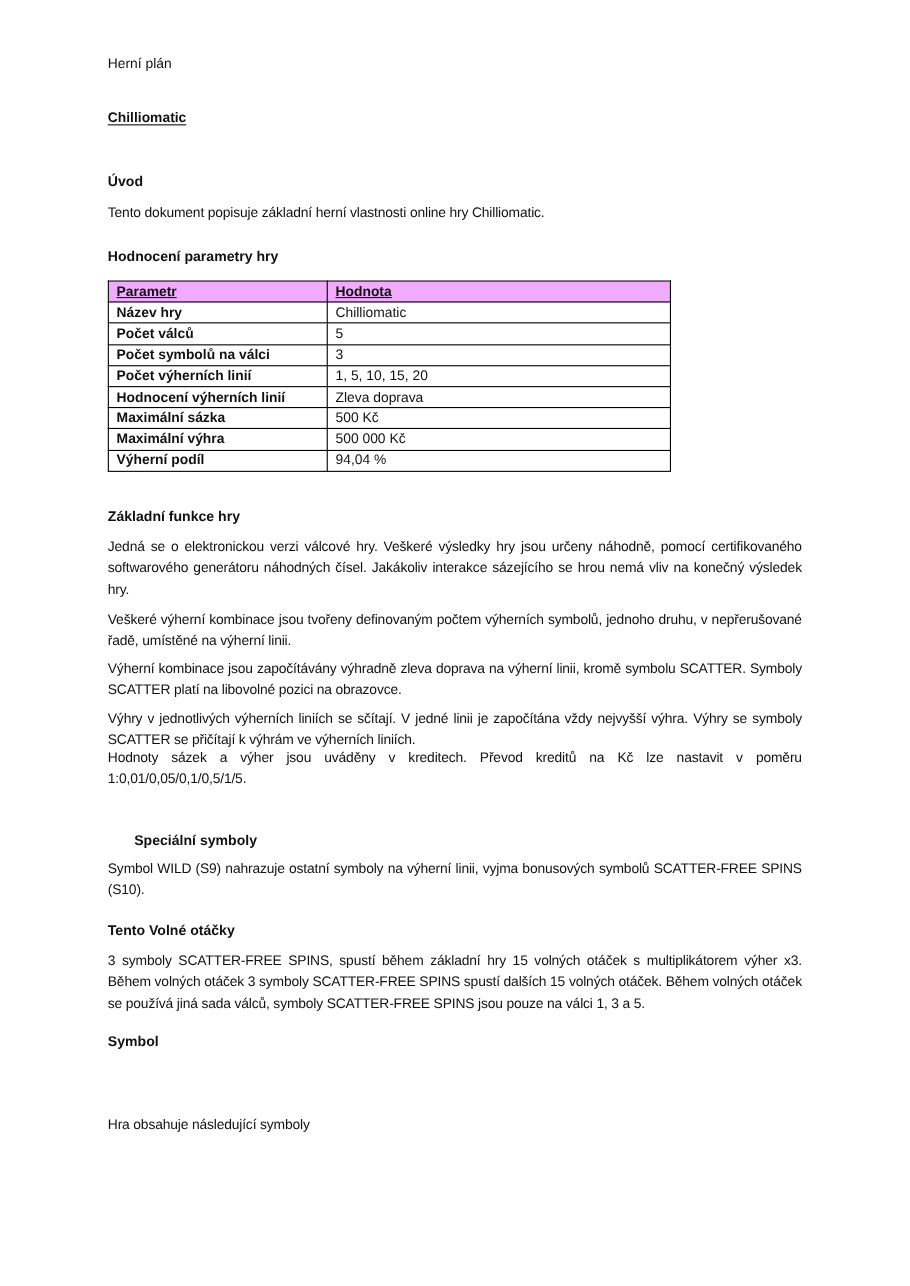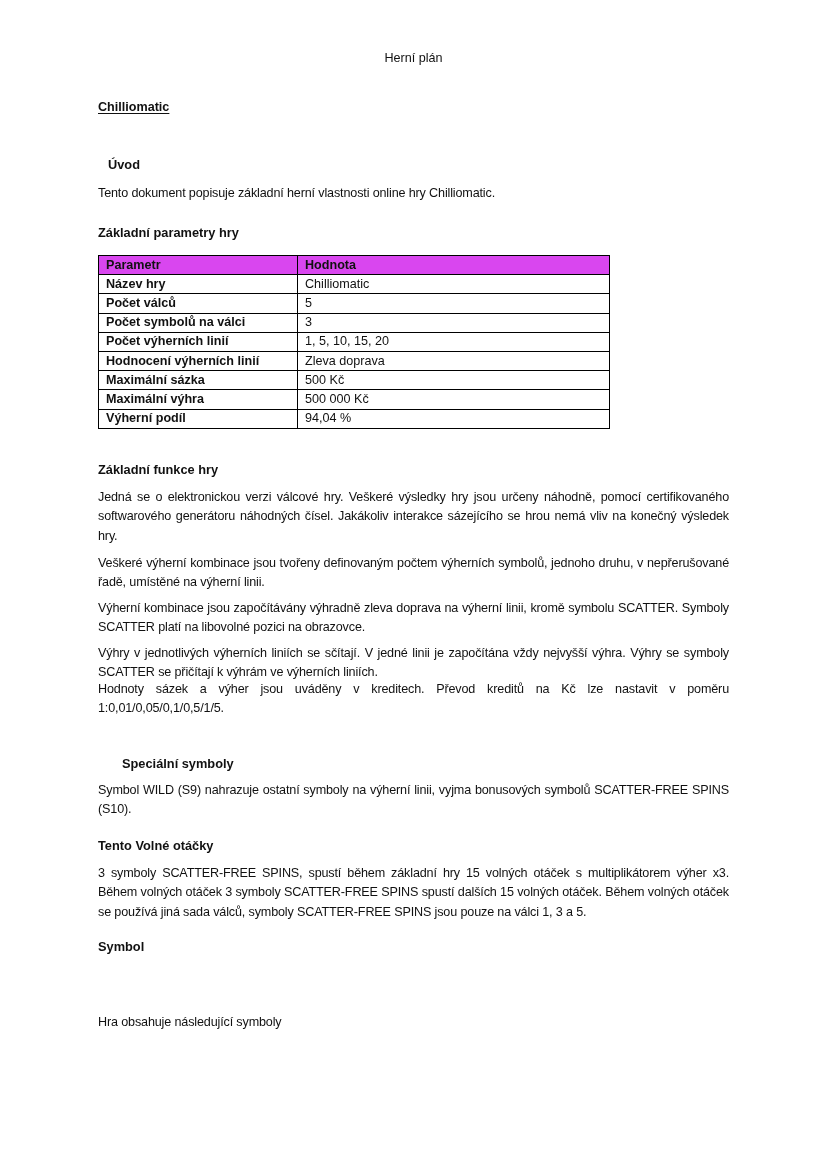--- a/index.html
+++ b/index.html
@@ -14,37 +14,37 @@
   .title-u { font-weight: bold; text-decoration: underline; text-underline-offset: 2px; }
   p.para { line-height: 19.4px; text-align: justify; letter-spacing: -0.15px; }
   table.params {
     position: absolute; left: 0; top: 255px; width: 512px;
     border-collapse: collapse; font-size: 12.6px;
   }
   table.params td, table.params th {
     border: 1.3px solid #000; height: 18.2px; padding: 0 0 0 7px;
     text-align: left; vertical-align: middle; line-height: 17px;
   }
-  table.params th { background: #d946ef; font-weight: bold; }
+  table.params th { background: #f0abfc; font-weight: bold; text-decoration: underline; }
   table.params td.k { font-weight: bold; width: 191px; }
   table.params th.k { width: 191px; }
 </style>
 </head>
 <body>
 
 <div class="page">
 
-  <div class="blk" style="top:51px;text-align:center;">Herní plán</div>
+  <div class="blk" style="top:51px;">Herní plán</div>
 
   <div class="blk title-u" style="top:100px;">Chilliomatic</div>
 
-  <div class="blk h" style="top:157px;margin-left:10px;">Úvod</div>
+  <div class="blk h" style="top:157px;">Úvod</div>
   <p class="blk para" style="top:184px;">Tento dokument popisuje základní herní vlastnosti online hry Chilliomatic.</p>
 
-  <div class="blk h" style="top:225px;">Základní parametry hry</div>
+  <div class="blk h" style="top:225px;">Hodnocení parametry hry</div>
 
   <table class="params">
     <thead>
       <tr>
         <th class="k">Parametr</th>
         <th>Hodnota</th>
       </tr>
     </thead>
     <tbody>
       <tr>

